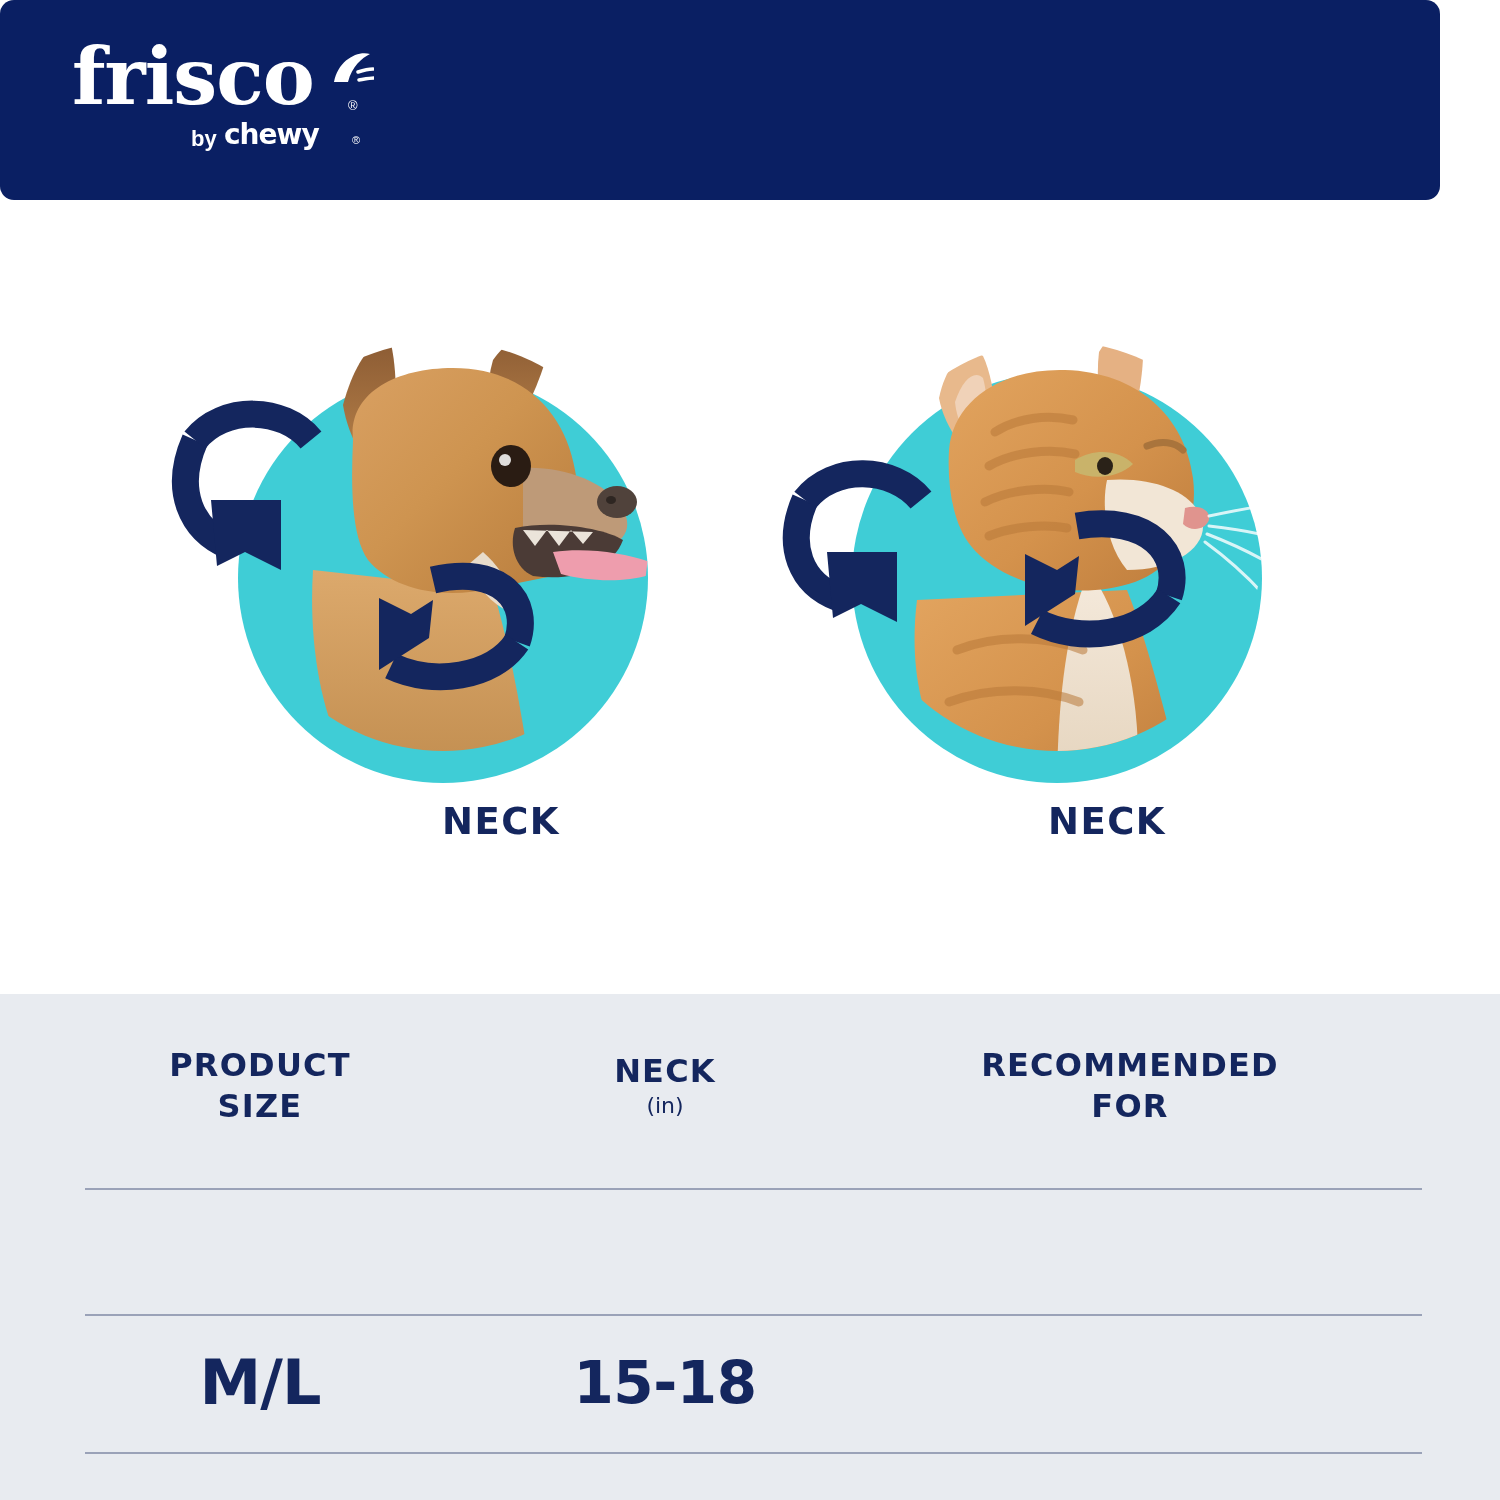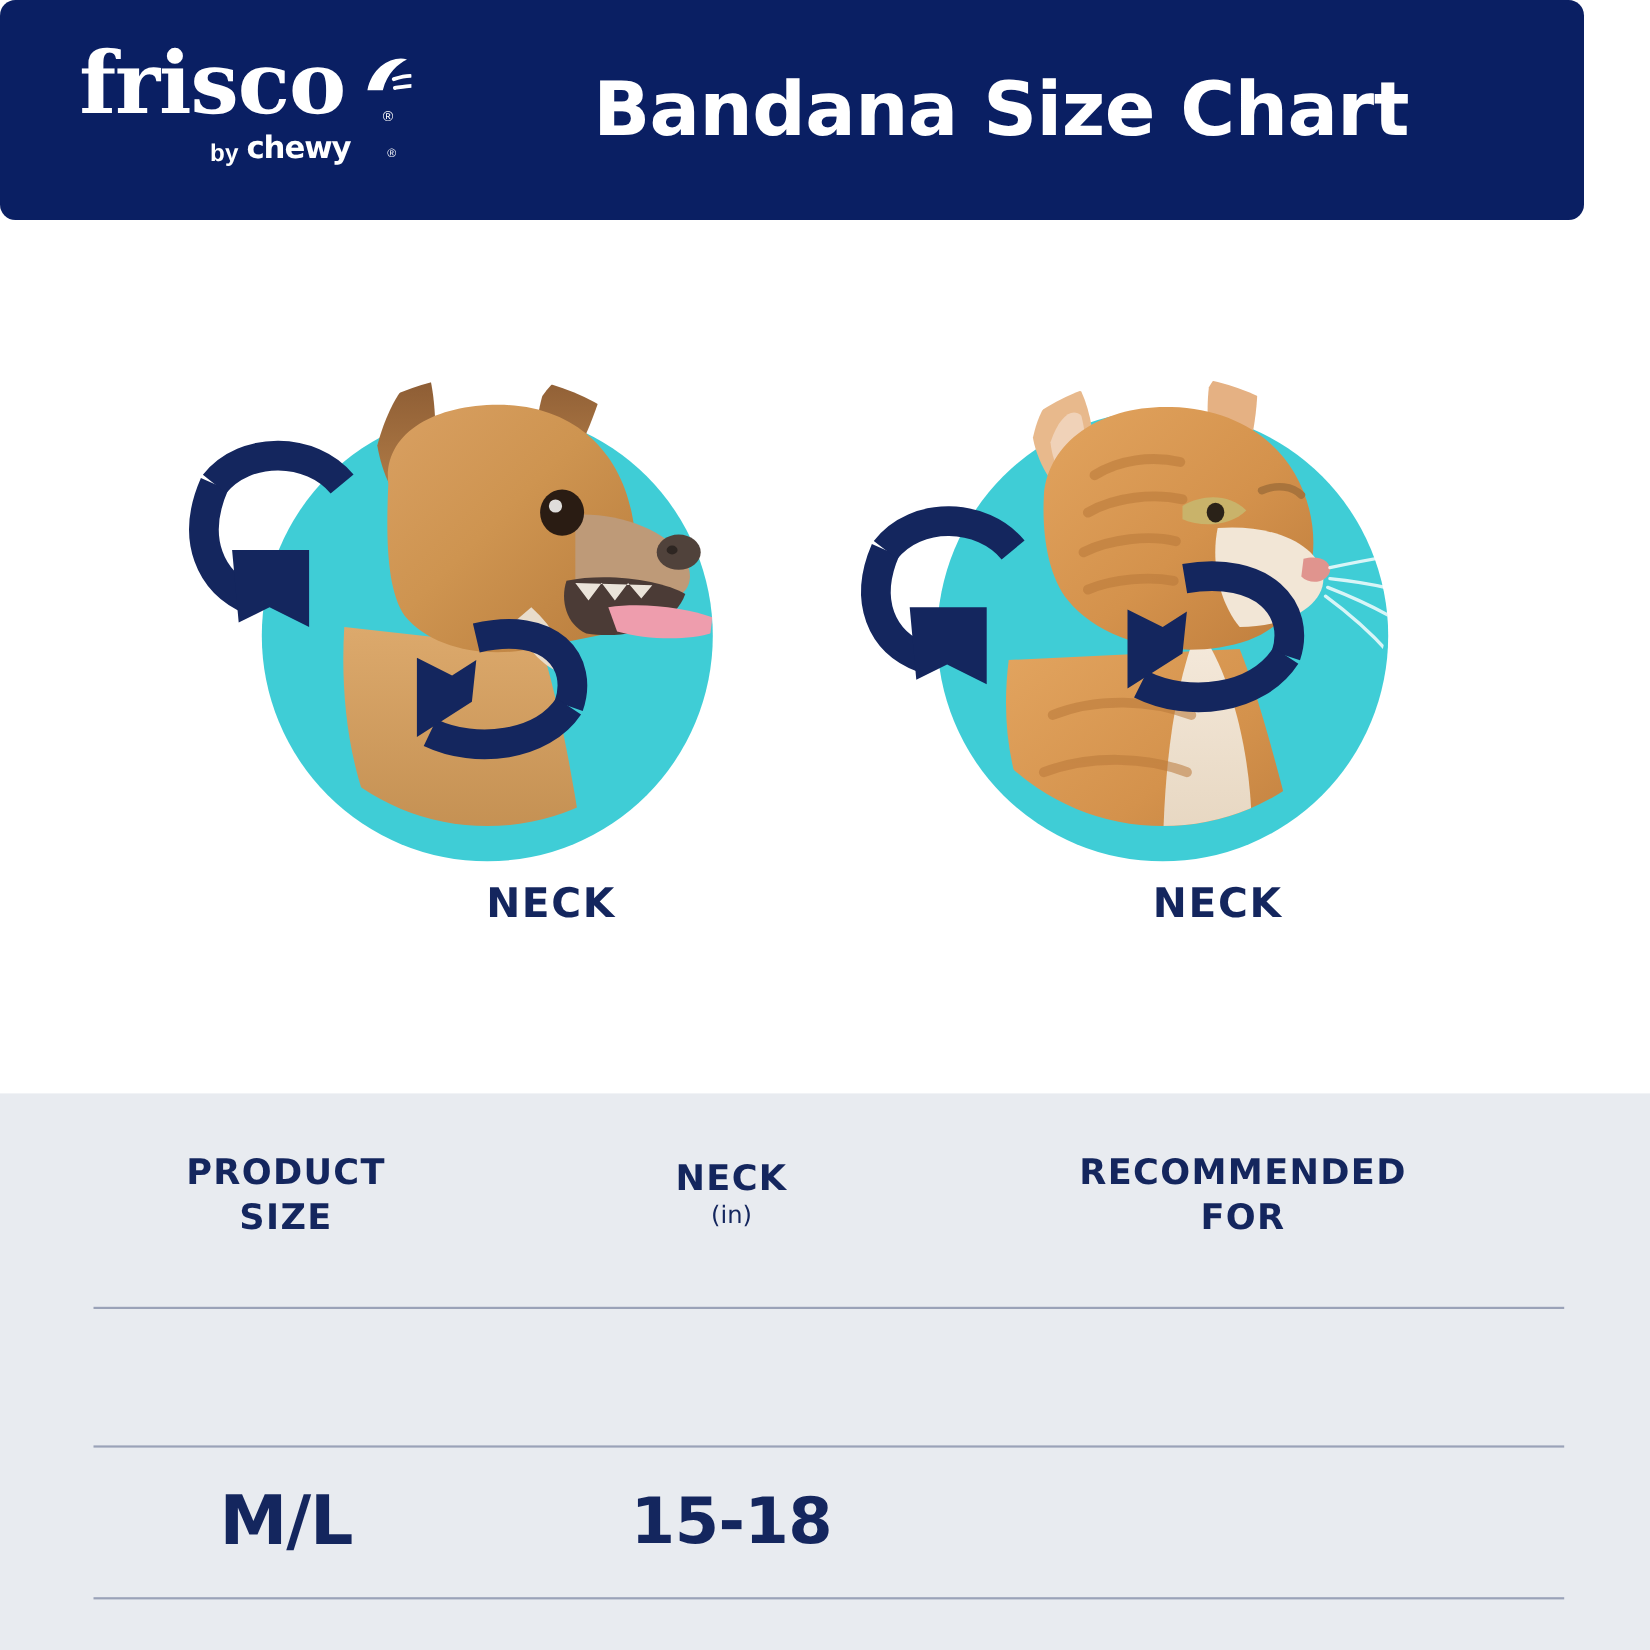--- a/index.html
+++ b/index.html
@@ -255,21 +255,20 @@
           <path d="M30 24 C36 22, 41 21, 45 21" stroke="#ffffff" stroke-width="3.5" fill="none" stroke-linecap="round"></path>
           <path d="M31 32 C37 31, 42 30, 46 30" stroke="#ffffff" stroke-width="3.5" fill="none" stroke-linecap="round"></path>
         </svg>
       </div>
       <div class="brand-reg">®</div>
       <div class="brand-by">by</div>
       <div class="brand-chewy">chewy</div>
       <div class="brand-chewy-reg">®</div>
     </div>
 
-    <div class="header-title">Bandana Size Chart</div>
   </div>
 
   <div class="illo-area">
 
     <div class="pet-block dog">
       <div class="pet-circle"></div>
       <div class="pet-svg">
         <svg width="500" height="500" viewBox="0 0 500 500">
           <defs>
             <clipPath id="dogClip">

